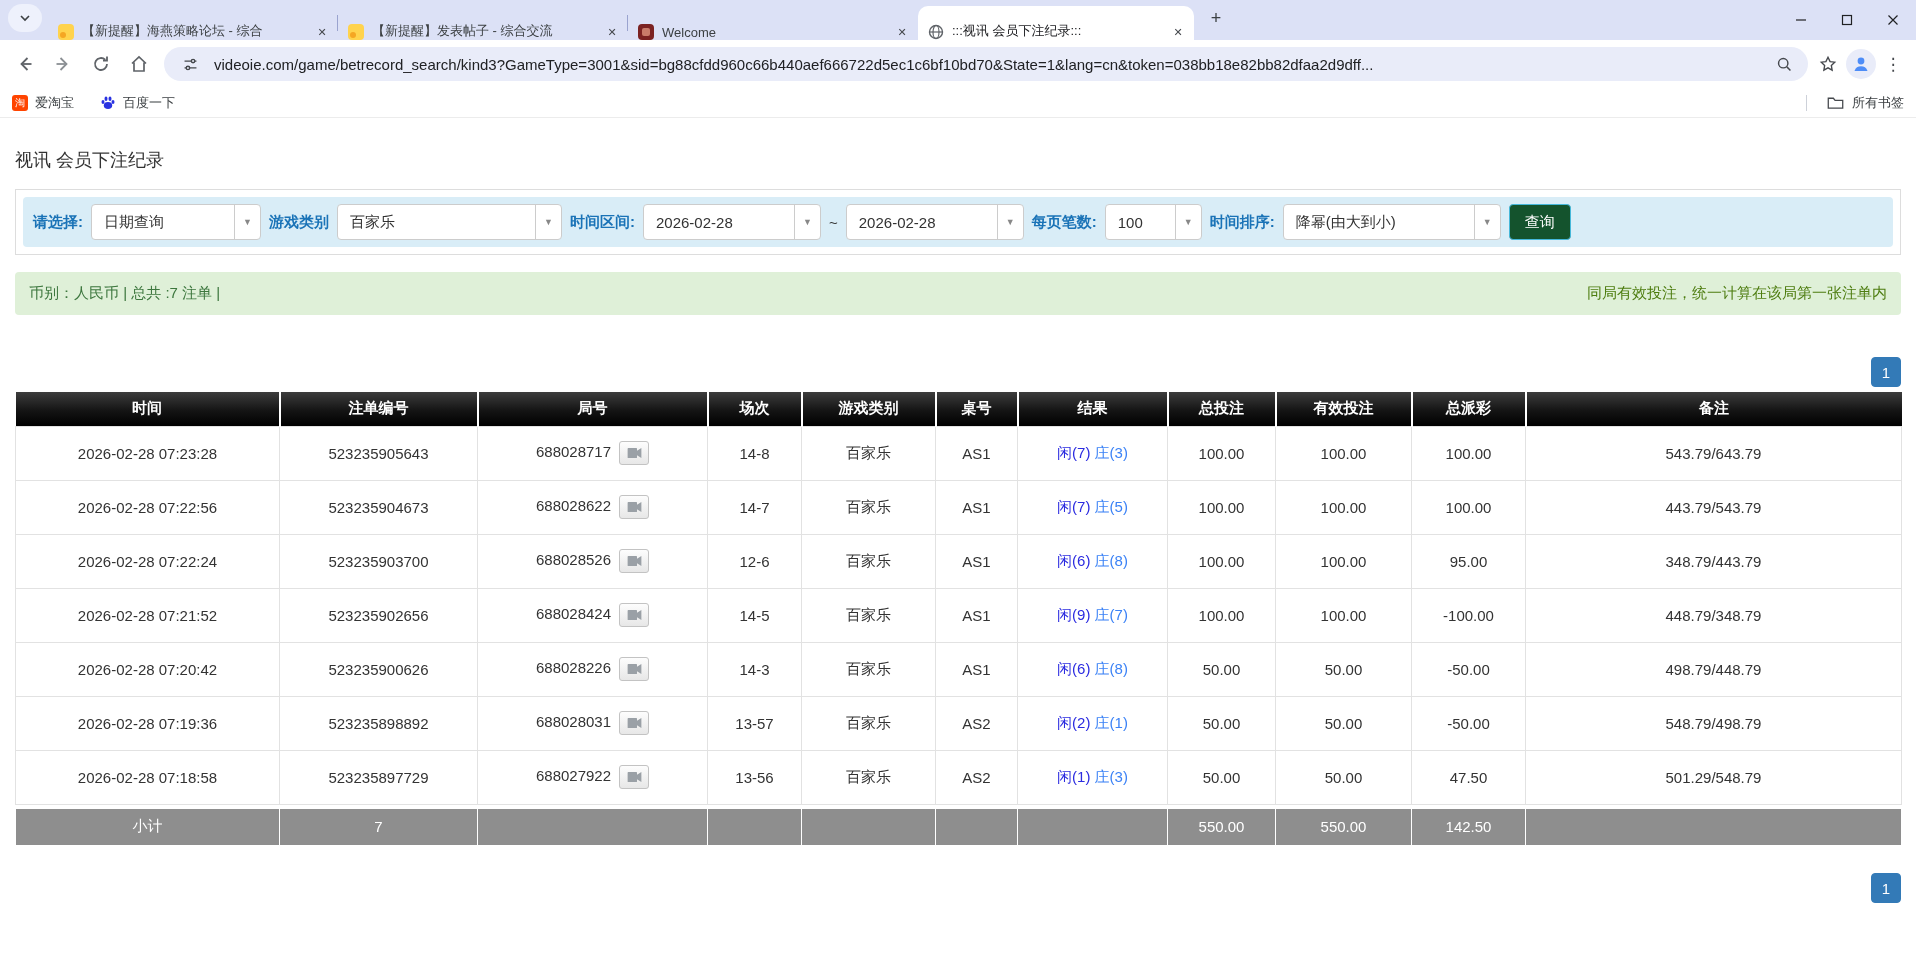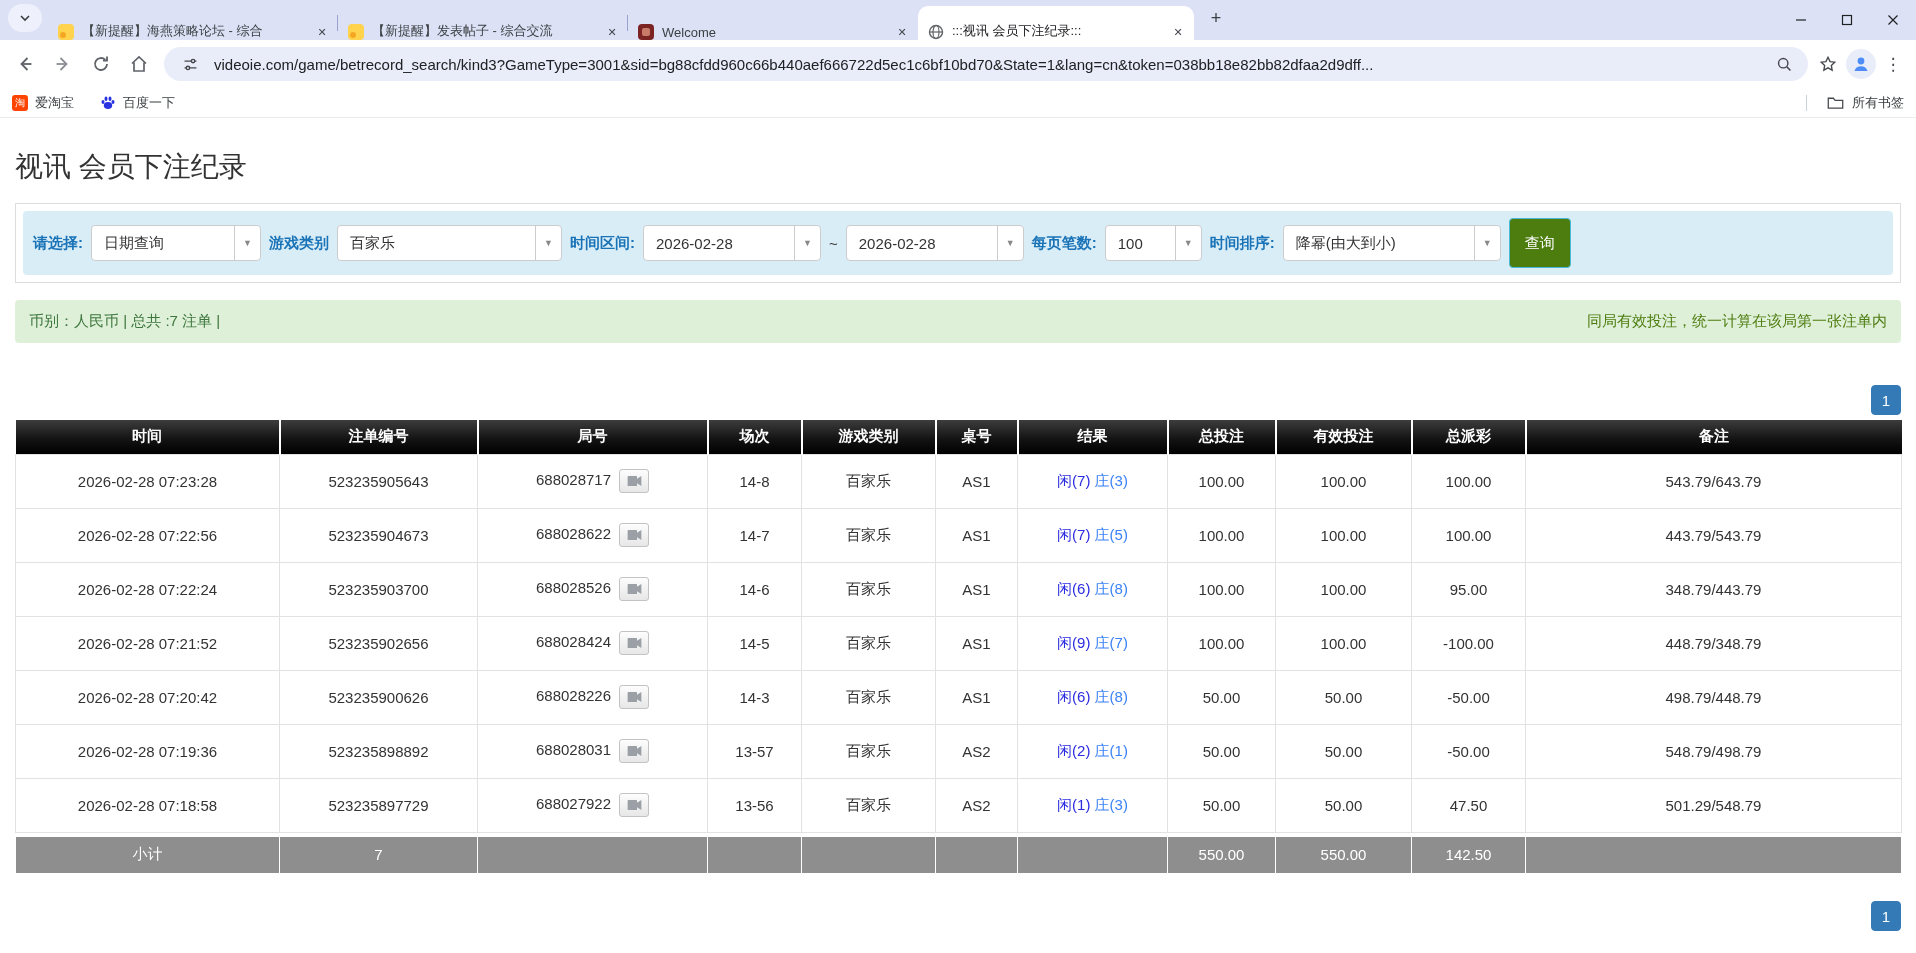--- a/index.html
+++ b/index.html
@@ -35,30 +35,30 @@
 
   
   .bookmarks { height:30px; background:#fff; border-bottom:1px solid #ececec; display:flex; align-items:center; padding:0 12px; font-size:13px; color:#3c4043; flex:none; }
   .bm { display:flex; align-items:center; gap:7px; margin-right:26px; cursor:pointer; }
   .bm-ic-taobao { width:16px; height:16px; border-radius:3px; background:#ff4400; color:#fff; font-size:10px; display:flex; align-items:center; justify-content:center; }
   .bm-right { margin-left:auto; display:flex; align-items:center; gap:8px; cursor:pointer; }
   .bm-divider { width:1px; height:16px; background:#cdd1d9; margin-right:12px; }
 
   
   .page { flex:1; background:#fff; position:relative; overflow:hidden; }
-  .page-title { font-size:28px; font-weight:400; color:#333; margin:30px 0 0 15px; }
+  .page-title { font-size:18px; font-weight:400; color:#333; margin:30px 0 0 15px; }
 
   .filterbox { margin:17px 15px 0 15px; border:1px solid #ddd; border-radius:0; padding:7px; background:#fff; }
   .filterbar { background:#d9edf7; border-radius:4px; padding:7px 10px; display:flex; align-items:center; gap:8px; }
   .flabel { color:#1a73b7; font-weight:bold; font-size:15px; white-space:nowrap; }
   .fselect { height:36px; background:#fff; border:1px solid #ccc; border-radius:4px; display:flex; align-items:center; cursor:pointer; }
   .fselect .val { padding:0 12px; font-size:15px; color:#333; flex:1; white-space:nowrap; }
   .fselect .caret { width:26px; align-self:stretch; border-left:1px solid #ccc; display:flex; align-items:center; justify-content:center; color:#888; font-size:9px; }
   .tilde { color:#333; font-size:15px; }
-  .btn-search { height:50px; background:#4d7c0f; color:#fff; border:1px solid #46b8da; border-radius:4px; font-size:15px; padding:0 15px; cursor:pointer; font-family:inherit; }
+  .btn-search { height:36px; background:#14532d; color:#fff; border:1px solid #46b8da; border-radius:4px; font-size:15px; padding:0 15px; cursor:pointer; font-family:inherit; }
 
   .greenbar { margin:17px 15px 0 15px; background:#dff0d8; border-radius:4px; padding:12px 14px; display:flex; justify-content:space-between; align-items:center; font-size:15px; }
   .greenbar .left { color:#3c763d; }
   .greenbar .right { color:#4d7c0f; }
 
   .pag-row { margin:0 15px; display:flex; justify-content:flex-end; }
   .pag-top { margin-top:42px; }
   .pag-bottom { margin-top:24px; }
   .pagebtn { min-width:30px; height:30px; background:#337ab7; border:1px solid #337ab7; border-radius:4px; color:#fff; font-size:15px; display:flex; align-items:center; justify-content:center; cursor:pointer; }
 
@@ -349,21 +349,21 @@
           <tr>
             <td>2026-02-28 07:22:24</td>
             <td>523235903700</td>
             <td>688028526<span class="roundbtn">
                 <span>
                   <svg width="15" height="12" viewBox="0 0 24 18">
                     <path fill="#9aa0a6" d="M16 5.5V2a1 1 0 0 0-1-1H2a1 1 0 0 0-1 1v14a1 1 0 0 0 1 1h13a1 1 0 0 0 1-1v-3.5l7 4.5V1l-7 4.5z"></path>
                   </svg>
                 </span>
               </span></td>
-            <td>14-6</td>
+            <td>12-6</td>
             <td>百家乐</td>
             <td>AS1</td>
             <td><span class="res-blue">闲(6)</span> <span class="res-red">庄(8)</span></td>
             <td class="link">100.00</td>
             <td>100.00</td>
             <td>95.00</td>
             <td>348.79/443.79</td>
           </tr>
           <tr>
             <td>2026-02-28 07:21:52</td>

